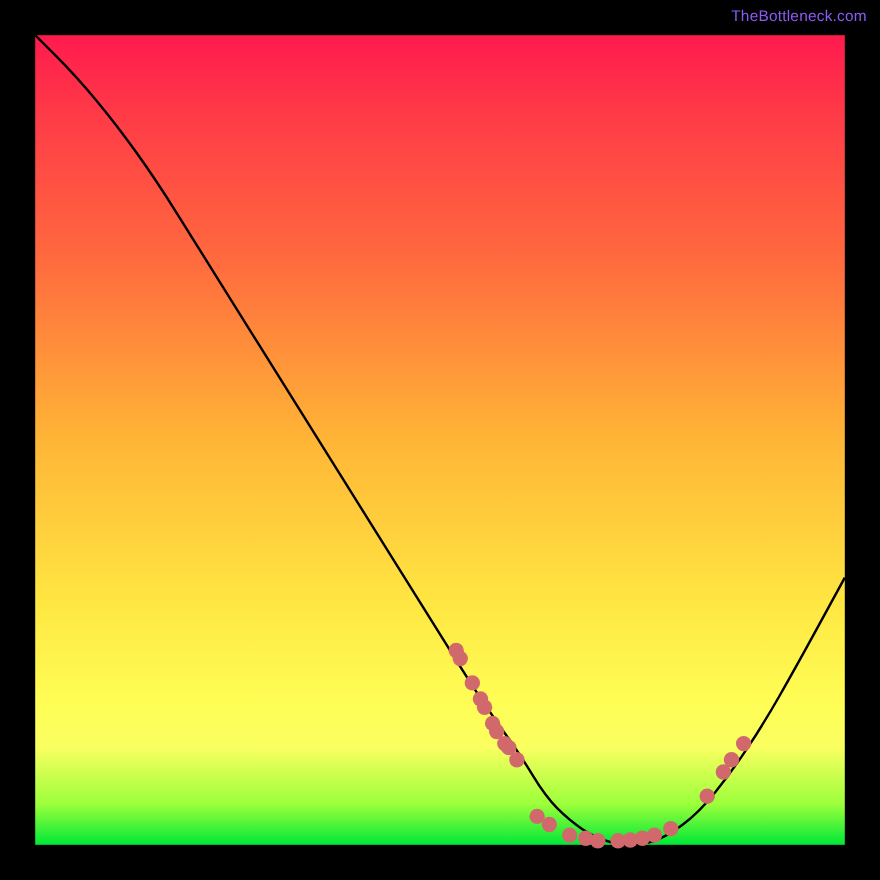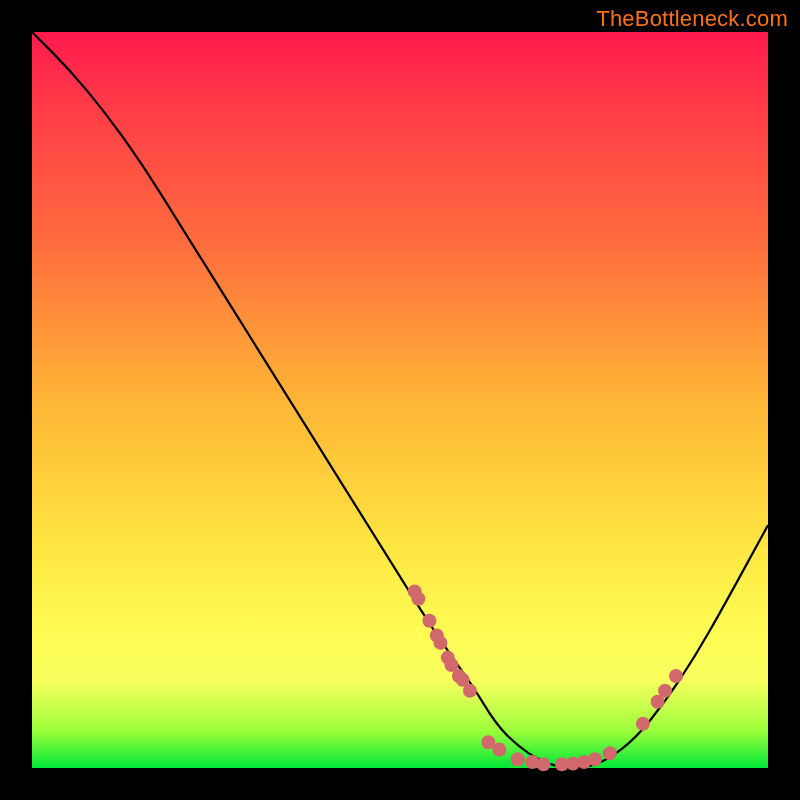--- a/index.html
+++ b/index.html
@@ -34,22 +34,22 @@
       #fffd55 82%,
       #f9ff60 88%,
       #9bff3a 95%,
       #00e838 100%
     );
   }
   .watermark {
     position: absolute;
     top: 6px;
     right: 12px;
-    color: #f97316;
-    font-size: 22px;
+    color: #8b5cf6;
+    font-size: 14px;
     letter-spacing: 0.2px;
     user-select: none;
   }
   svg.curve {
     position: absolute;
     left: 0;
     top: 0;
     width: 736px;
     height: 736px;
     overflow: visible;

